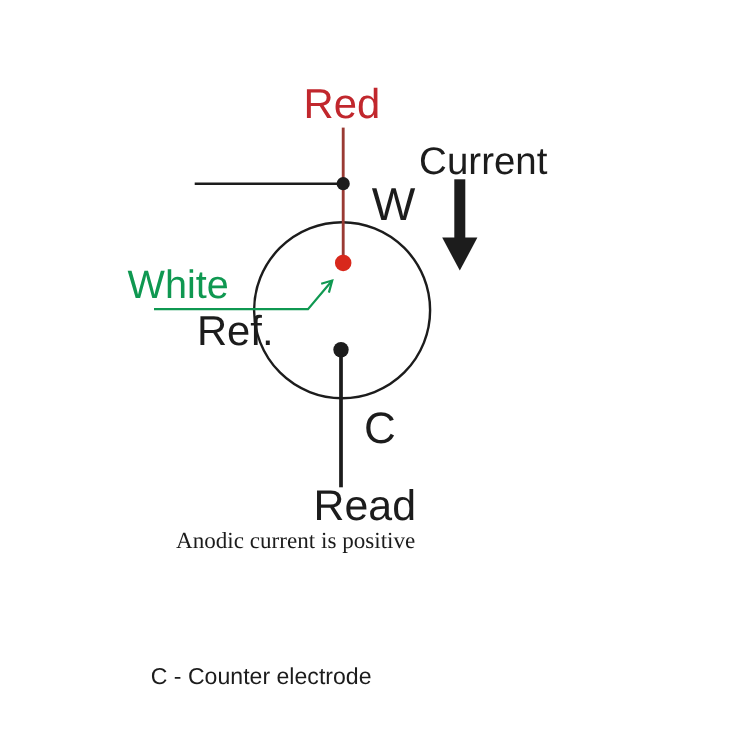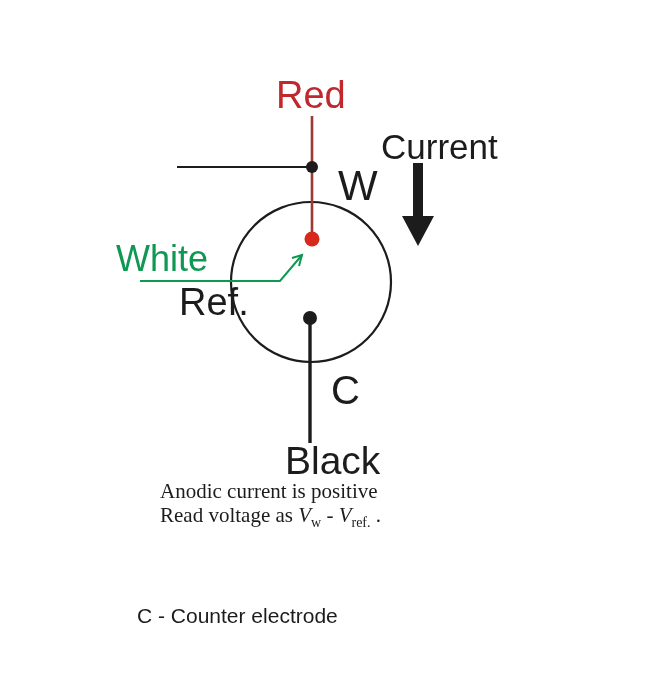--- a/index.html
+++ b/index.html
@@ -103,27 +103,24 @@
     <line class="current-shaft" x1="418" y1="163" x2="418" y2="218"></line>
     <polygon class="arrow-current" points="402,216 434,216 418,246"></polygon>
   </svg>
 
   <div class="lbl lbl-red">Red</div>
   <div class="lbl lbl-current">Current</div>
   <div class="lbl lbl-w">W</div>
   <div class="lbl lbl-green">White</div>
   <div class="lbl lbl-ref">Ref.</div>
   <div class="lbl lbl-c">C</div>
-  <div class="lbl lbl-black">Black</div>
+  <div class="lbl lbl-black">Read</div>
 
   <div class="caption">
     <div>Anodic current is positive</div>
-    <div>
-      <span>Read voltage as </span><span class="v-sym">V</span><sub>w</sub><span> - </span><span class="v-sym">V</span><sub>ref.</sub><span> .</span>
-    </div>
   </div>
 
   <div class="legend">
     <div>C - Counter electrode</div>
     
   </div>
 
 </div>
 
 </body></html>

